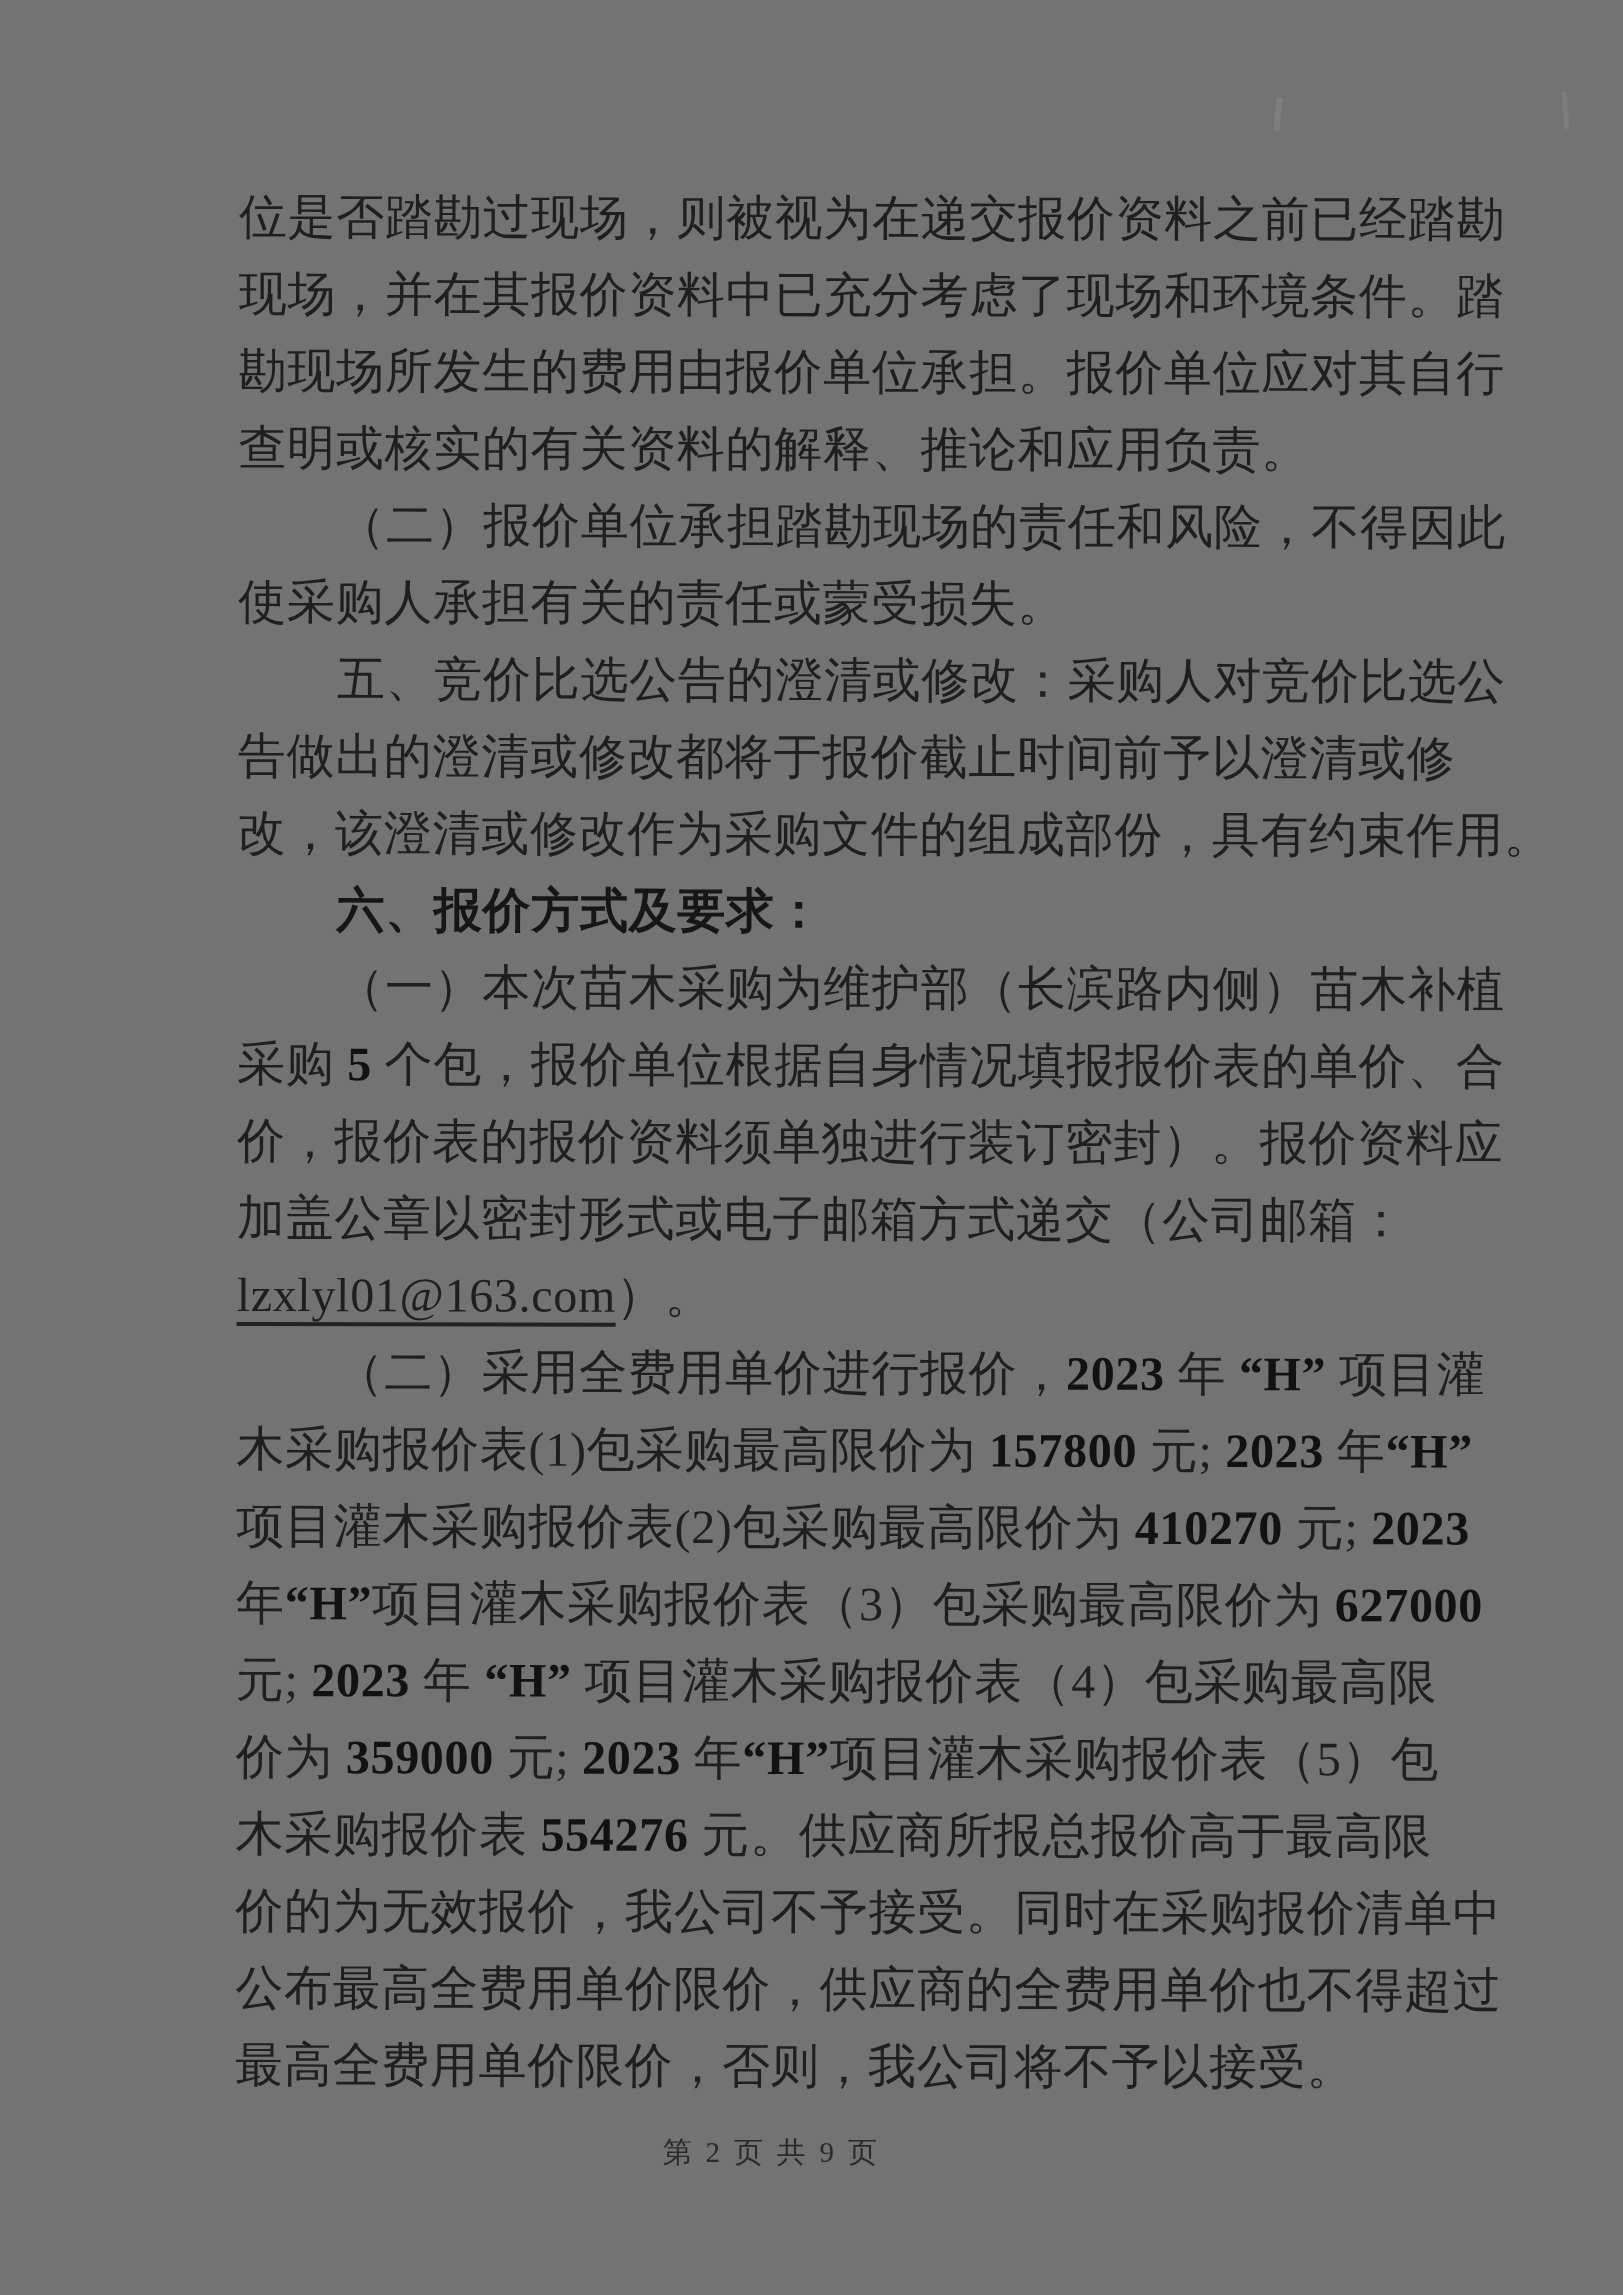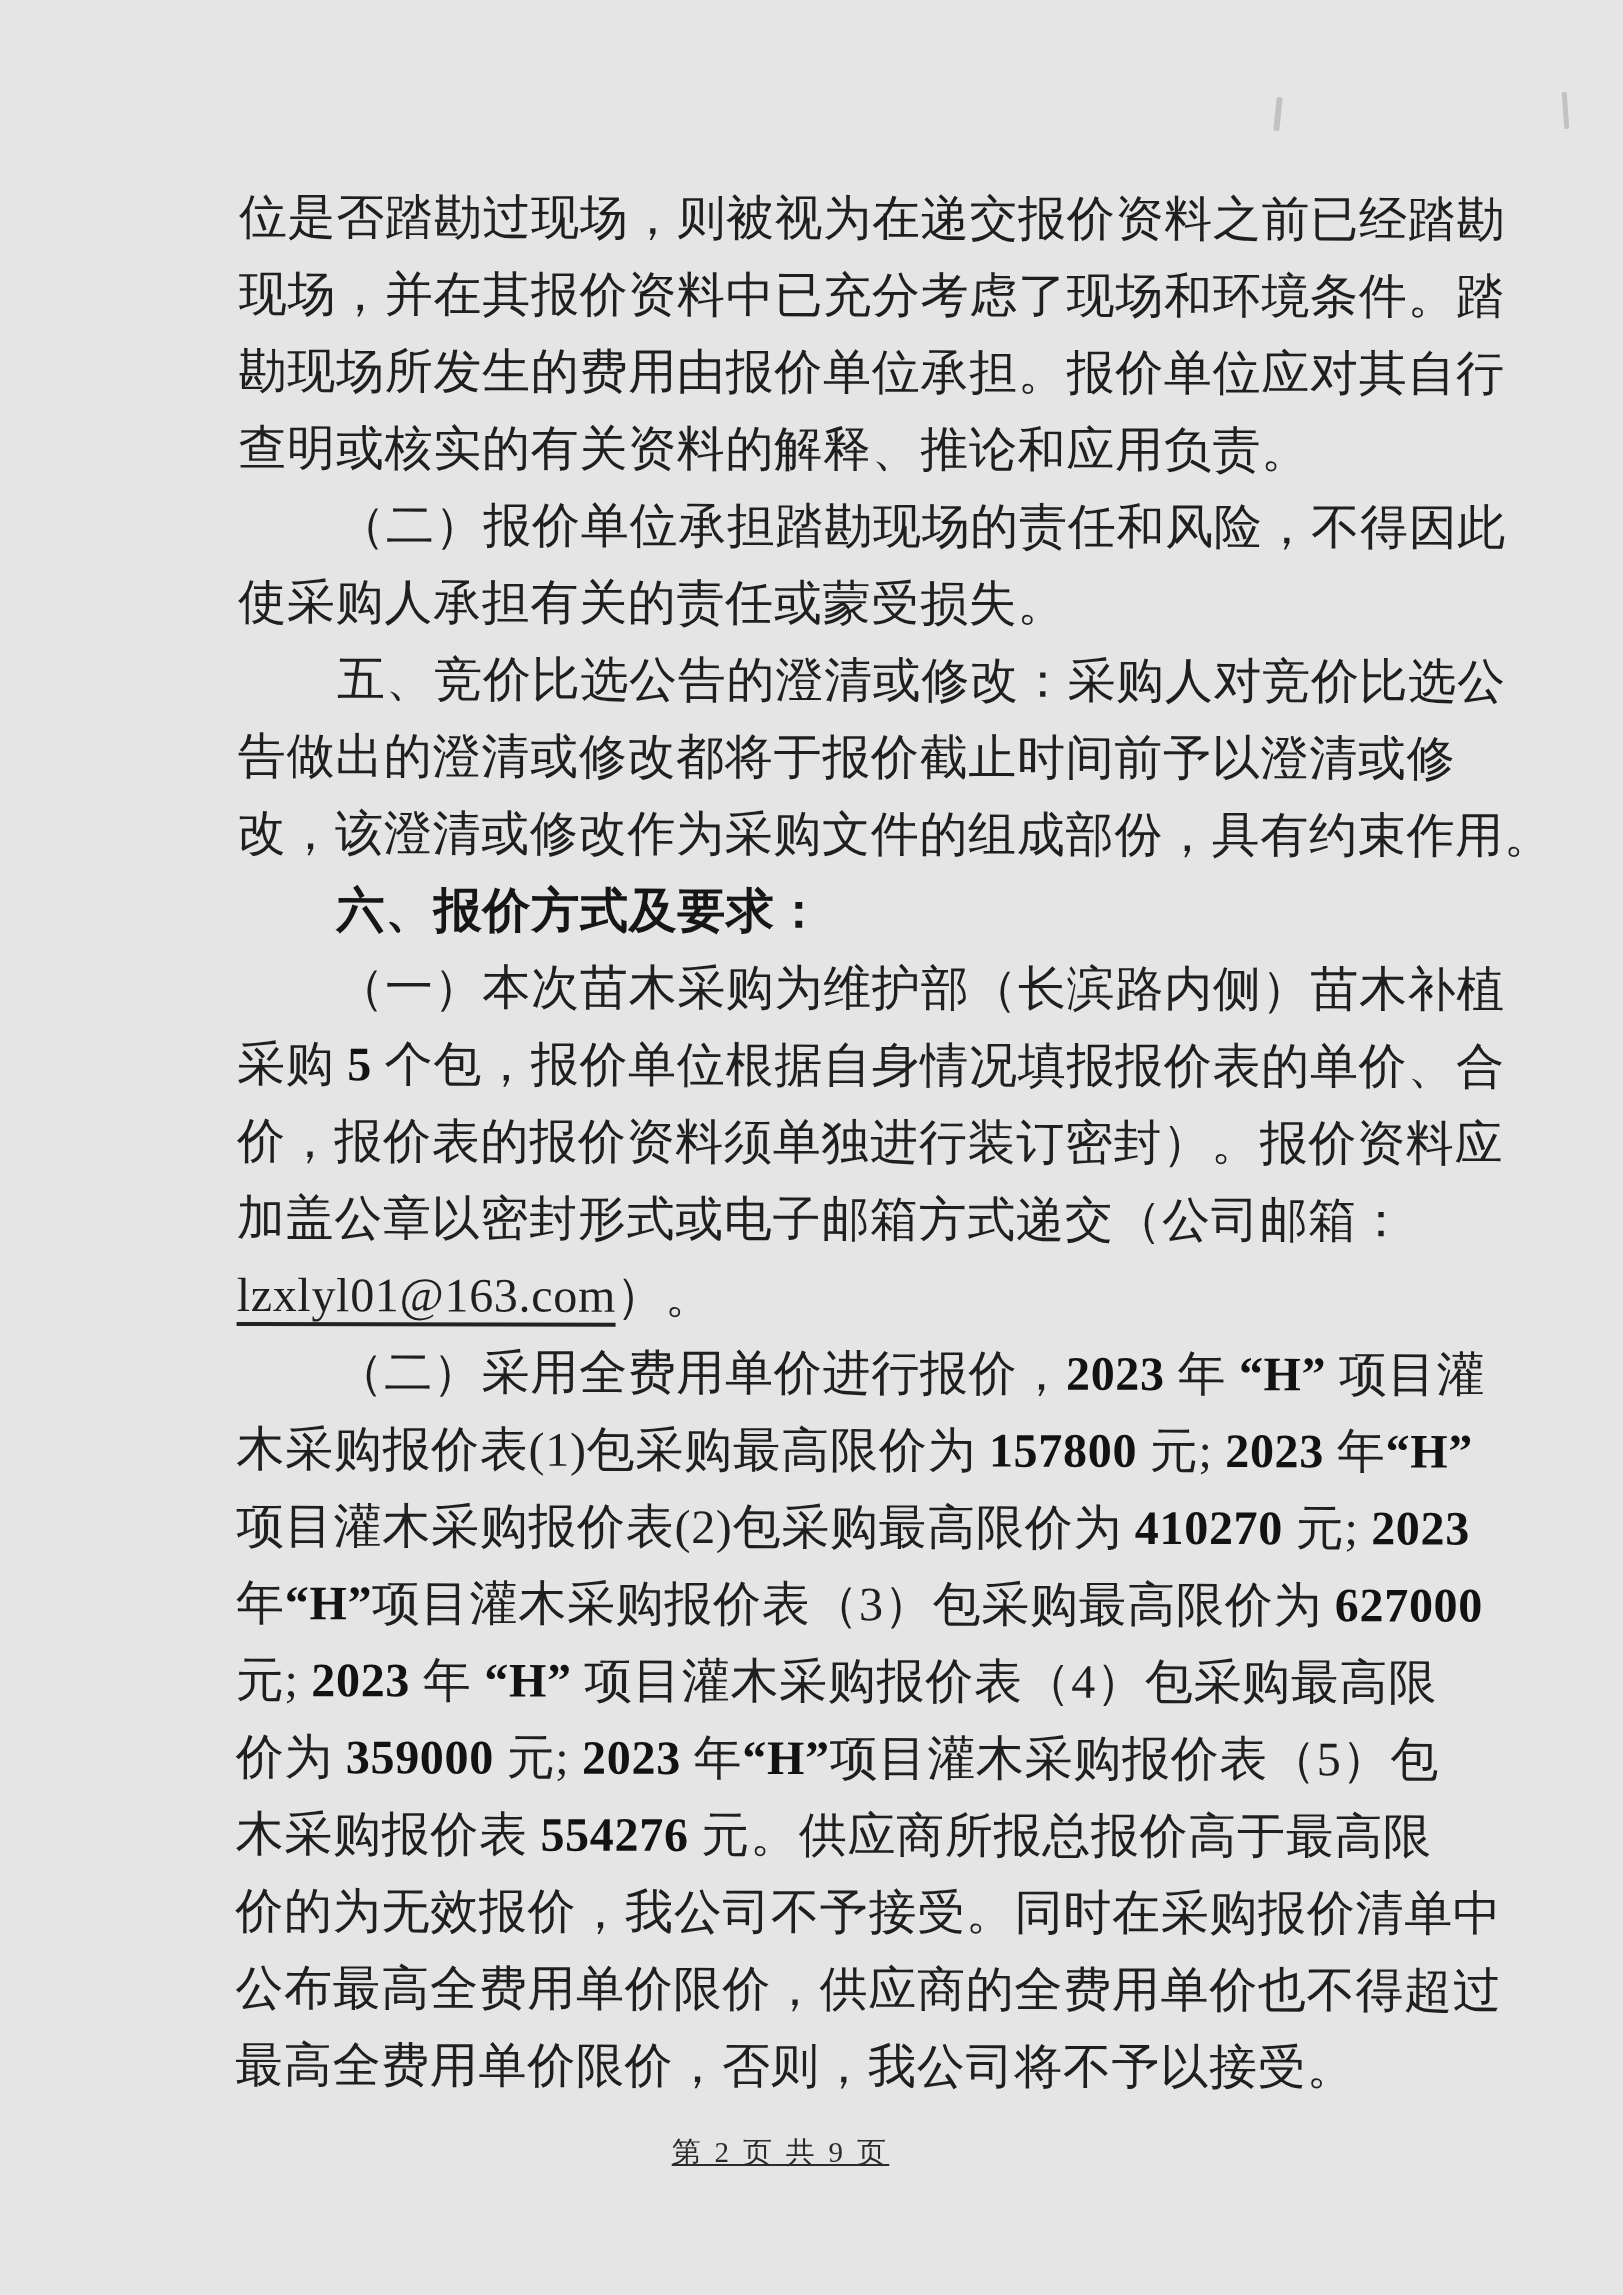--- a/index.html
+++ b/index.html
@@ -3,21 +3,21 @@
 <meta charset="utf-8">
 <style>
   html,body{margin:0;padding:0;}
   body{
     width:1623px;height:2295px;
     background:#ffffff;
     position:relative;
     font-family:"Liberation Serif","DejaVu Serif",serif;
     overflow:hidden;
   }
-  .page{position:absolute;inset:0;background:#e5e5e5;}
+  .page{position:absolute;inset:0;background:#737373;}
   .body-text{
     position:absolute;
     left:239px;top:178px;width:1172px;
     transform:rotate(0.12deg);
     transform-origin:top left;
   }
   .line{
     height:77px;
     line-height:77px;
     font-size:48px;
@@ -27,27 +27,26 @@
   }
   .line.indent{padding-left:99px;}
   .line.bold{font-weight:bold;color:#161616;}
   .b{font-weight:bold;color:#121212;}
   .u{
     border-bottom:4.6px solid #222222;
     padding-bottom:1.3px;
   }
   .footer{
     position:absolute;
-    top:2133px;left:13px;width:1535px;
+    top:2133px;left:4px;width:1535px;
     text-align:center;
     font-size:29px;
     letter-spacing:3.3px;
     color:#2a2a2a;
     line-height:39px;
-    text-decoration:underline;
   }
   .smudge{
     position:absolute;
     background:#8f8f8f;
     opacity:0.40;
     border-radius:2px;
   }
   .smudge-1{left:1275px;top:97px;width:5.9px;height:34px;transform:rotate(6deg);}
   .smudge-2{left:1563px;top:92px;width:5.2px;height:37px;transform:rotate(-4deg);}
 </style>

